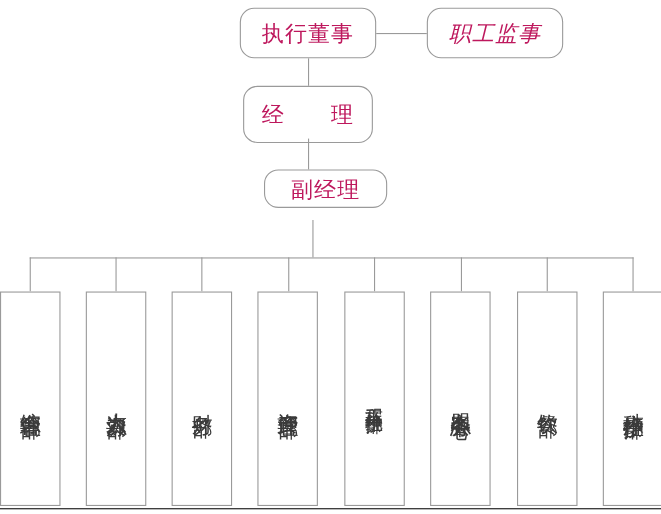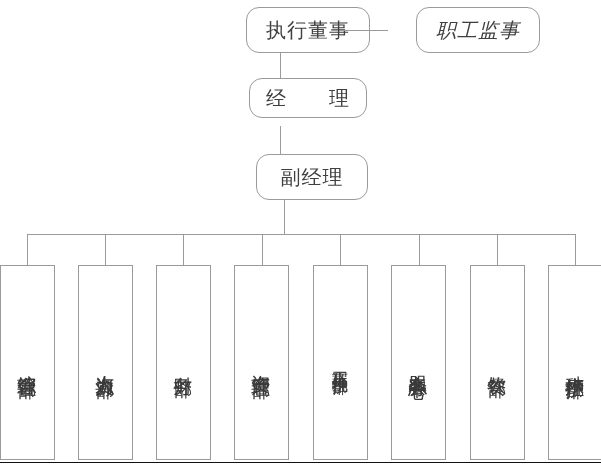--- a/index.html
+++ b/index.html
@@ -22,27 +22,26 @@
   
   .node {
     position: absolute;
     box-sizing: border-box;
     border: 1px solid #9a9a9a;
     border-radius: 13px;
     background: #ffffff;
     display: flex;
     align-items: center;
     justify-content: center;
-    color: #404040;
+    color: #be185d;
     font-family: "DejaVu Serif", "Liberation Serif", serif;
     font-size: 20px;
     line-height: 1;
     letter-spacing: 1px;
     white-space: pre;
-    margin-left: 28px;
   }
 
   
   .dept {
     position: absolute;
     box-sizing: border-box;
     border: 1px solid #9a9a9a;
     background: #ffffff;
     display: flex;
     align-items: center;
@@ -91,27 +90,27 @@
   <div class="node" style="left:218px; top:7px; width:124px; height:46px;">
     <span>执行董事</span>
   </div>
 
   <div class="node" style="left:388px; top:7px; width:124px; height:46px;font-style:italic;">
     <span>职工监事</span>
   </div>
 
   <div class="hline" style="left:342px; top:30px; width:46px;"></div>
 
-  <div class="node" style="left:221px; top:78px; width:118px; height:40px;">
+  <div class="node" style="left:221px; top:78px; width:118px; height:52px;">
     <span>经　　理</span>
   </div>
 
   <div class="vline" style="left:280px; top:53px; height:25px;"></div>
 
-  <div class="node" style="left:228px; top:154px; width:112px; height:46px;">
+  <div class="node" style="left:240px; top:154px; width:112px; height:35px;">
     <span>副经理</span>
   </div>
 
   <div class="vline" style="left:280px; top:126px; height:28px;"></div>
 
   <div class="vline" style="left:284px; top:200px; height:34px;"></div>
 
   <div class="hline" style="left:27px; top:234px; width:549px;"></div>
 
   <div class="vline" style="left:27px;  top:234px; height:31px;"></div>

